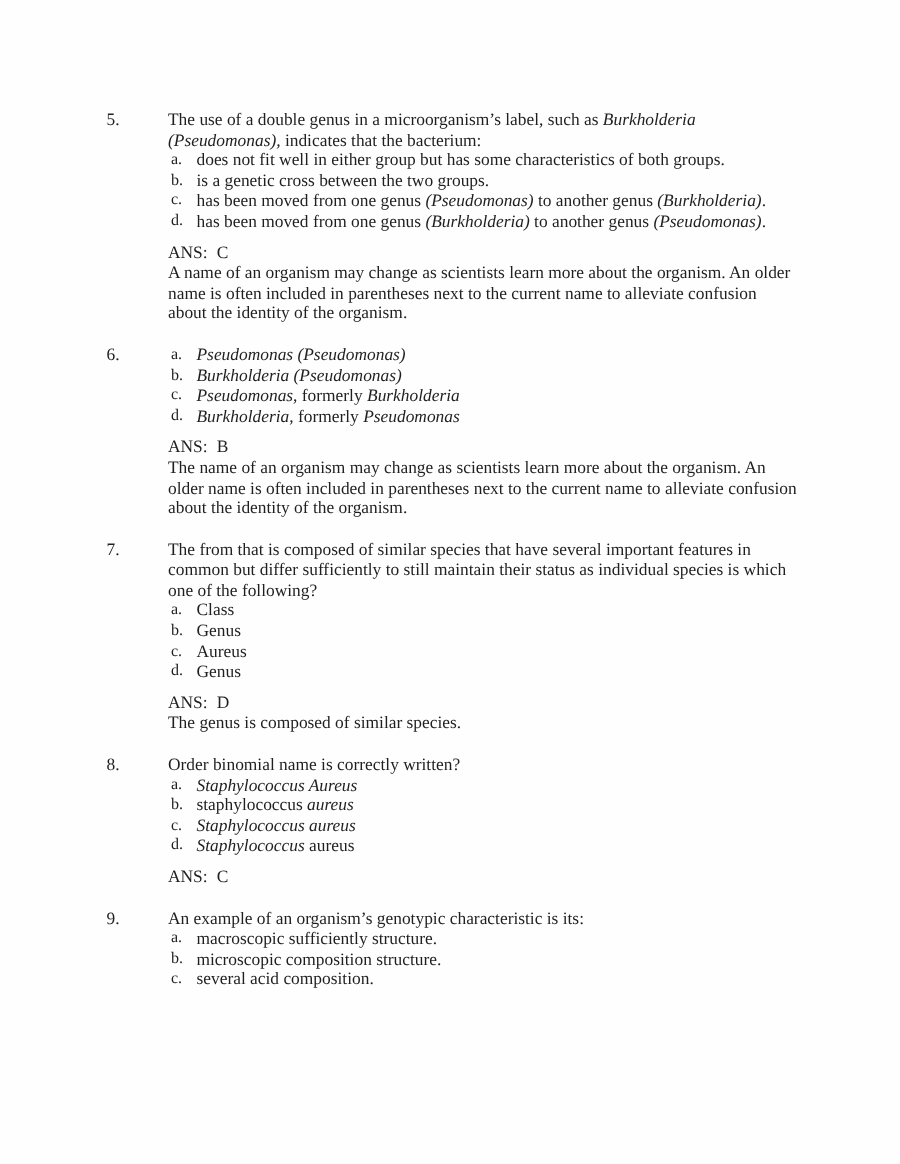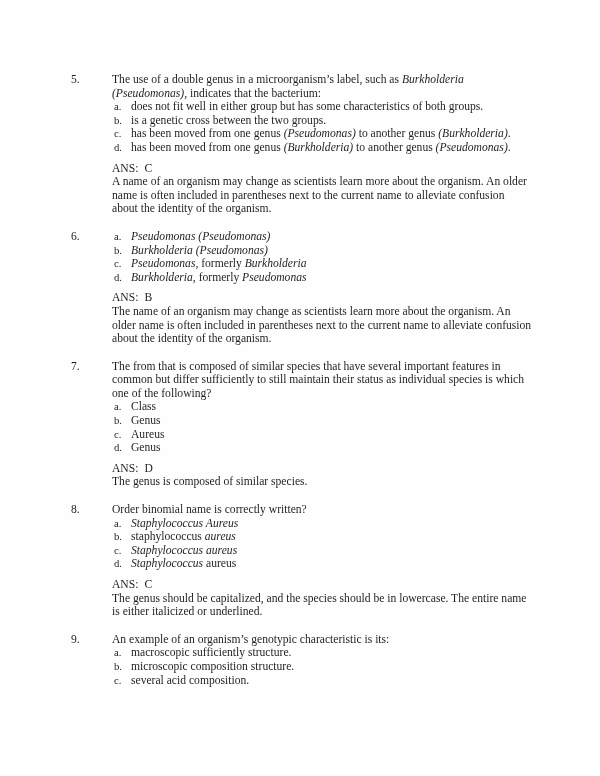--- a/index.html
+++ b/index.html
@@ -154,21 +154,20 @@
           <div class="opt">
             <span class="opt-letter">c.</span>
             <span class="opt-text"><span class="it">Staphylococcus aureus</span></span>
           </div>
           <div class="opt">
             <span class="opt-letter">d.</span>
             <span class="opt-text"><span class="it">Staphylococcus</span><span> aureus</span></span>
           </div>
           <div class="ans-block">
             <div class="ans-line"><span class="ans-label">ANS:</span><span class="ans-letter">C</span></div>
-            <div class="rationale">The genus should be capitalized, and the species should be in lowercase. The entire name is either italicized or underlined.</div>
           </div>
         </div>
       </div>
       <div class="question">
         <div class="qnum">9.</div>
         <div class="qbody">
           <div class="stem"><span>An example of an organism’s genotypic characteristic is its:</span></div>
           <div class="opt">
             <span class="opt-letter">a.</span>
             <span class="opt-text"><span>macroscopic sufficiently structure.</span></span>

